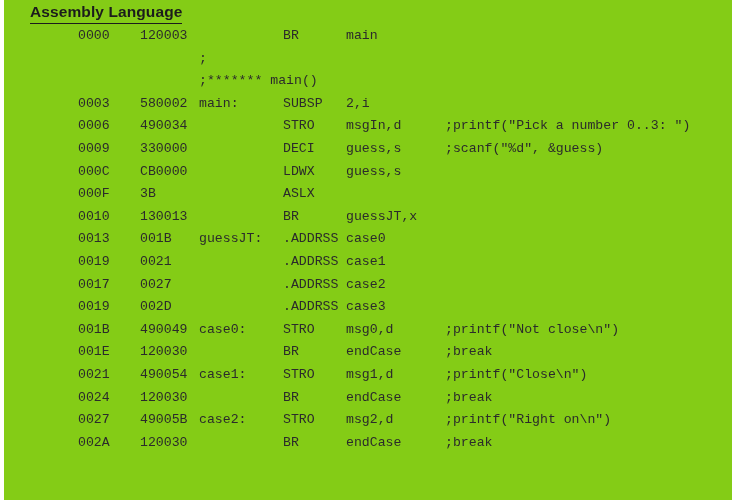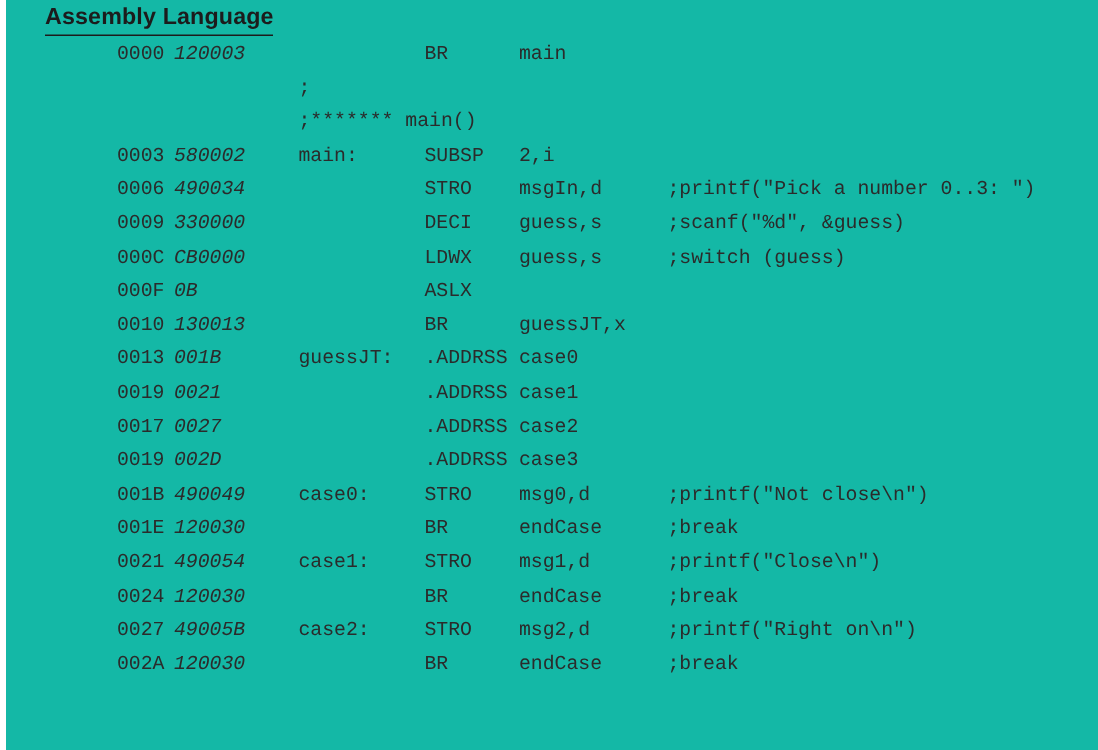--- a/index.html
+++ b/index.html
@@ -9,21 +9,21 @@
     height: 500px;
     overflow: hidden;
     background: #ffffff;
   }
   #listing-panel {
     position: absolute;
     left: 4px;
     top: 0;
     width: 728px;
     height: 500px;
-    background: #14b8a6;
+    background: #84cc16;
   }
   #title-wrap {
     position: absolute;
     left: 26px;
     top: 3px;
   }
   #listing-title {
     font-family: "Liberation Sans", sans-serif;
     font-size: 15.5px;
     font-weight: 700;
@@ -49,21 +49,21 @@
     height: 22.6px;
     line-height: 22.6px;
     white-space: pre;
   }
   .col {
     position: absolute;
     top: 0;
     white-space: pre;
   }
   .c-addr    { left: 26px; }
-  .c-obj     { left: 64px; font-style: italic; }
+  .c-obj     { left: 88px; }
   .c-sym     { left: 147px; }
   .c-mnem    { left: 231px; }
   .c-oprnd   { left: 294px; }
   .c-cmt     { left: 393px; }
 </style>
 </head>
 <body>
 
 <div id="listing-panel">
 
@@ -71,22 +71,22 @@
     <span id="listing-title">Assembly Language</span>
   </div>
 
   <div id="code-block">
       <div class="code-line"><span class="col c-addr">0000</span><span class="col c-obj">120003</span><span class="col c-mnem">BR</span><span class="col c-oprnd">main</span></div>
       <div class="code-line"><span class="col c-sym">;</span></div>
       <div class="code-line"><span class="col c-sym">;******* main()</span></div>
       <div class="code-line"><span class="col c-addr">0003</span><span class="col c-obj">580002</span><span class="col c-sym">main:</span><span class="col c-mnem">SUBSP</span><span class="col c-oprnd">2,i</span></div>
       <div class="code-line"><span class="col c-addr">0006</span><span class="col c-obj">490034</span><span class="col c-mnem">STRO</span><span class="col c-oprnd">msgIn,d</span><span class="col c-cmt">;printf("Pick a number 0..3: ")</span></div>
       <div class="code-line"><span class="col c-addr">0009</span><span class="col c-obj">330000</span><span class="col c-mnem">DECI</span><span class="col c-oprnd">guess,s</span><span class="col c-cmt">;scanf("%d", &amp;guess)</span></div>
-      <div class="code-line"><span class="col c-addr">000C</span><span class="col c-obj">CB0000</span><span class="col c-mnem">LDWX</span><span class="col c-oprnd">guess,s</span><span class="col c-cmt">;switch (guess)</span></div>
-      <div class="code-line"><span class="col c-addr">000F</span><span class="col c-obj">0B</span><span class="col c-mnem">ASLX</span></div>
+      <div class="code-line"><span class="col c-addr">000C</span><span class="col c-obj">CB0000</span><span class="col c-mnem">LDWX</span><span class="col c-oprnd">guess,s</span></div>
+      <div class="code-line"><span class="col c-addr">000F</span><span class="col c-obj">3B</span><span class="col c-mnem">ASLX</span></div>
       <div class="code-line"><span class="col c-addr">0010</span><span class="col c-obj">130013</span><span class="col c-mnem">BR</span><span class="col c-oprnd">guessJT,x</span></div>
       <div class="code-line"><span class="col c-addr">0013</span><span class="col c-obj">001B</span><span class="col c-sym">guessJT:</span><span class="col c-mnem">.ADDRSS</span><span class="col c-oprnd">case0</span></div>
       <div class="code-line"><span class="col c-addr">0019</span><span class="col c-obj">0021</span><span class="col c-mnem">.ADDRSS</span><span class="col c-oprnd">case1</span></div>
       <div class="code-line"><span class="col c-addr">0017</span><span class="col c-obj">0027</span><span class="col c-mnem">.ADDRSS</span><span class="col c-oprnd">case2</span></div>
       <div class="code-line"><span class="col c-addr">0019</span><span class="col c-obj">002D</span><span class="col c-mnem">.ADDRSS</span><span class="col c-oprnd">case3</span></div>
       <div class="code-line"><span class="col c-addr">001B</span><span class="col c-obj">490049</span><span class="col c-sym">case0:</span><span class="col c-mnem">STRO</span><span class="col c-oprnd">msg0,d</span><span class="col c-cmt">;printf("Not close\n")</span></div>
       <div class="code-line"><span class="col c-addr">001E</span><span class="col c-obj">120030</span><span class="col c-mnem">BR</span><span class="col c-oprnd">endCase</span><span class="col c-cmt">;break</span></div>
       <div class="code-line"><span class="col c-addr">0021</span><span class="col c-obj">490054</span><span class="col c-sym">case1:</span><span class="col c-mnem">STRO</span><span class="col c-oprnd">msg1,d</span><span class="col c-cmt">;printf("Close\n")</span></div>
       <div class="code-line"><span class="col c-addr">0024</span><span class="col c-obj">120030</span><span class="col c-mnem">BR</span><span class="col c-oprnd">endCase</span><span class="col c-cmt">;break</span></div>
       <div class="code-line"><span class="col c-addr">0027</span><span class="col c-obj">49005B</span><span class="col c-sym">case2:</span><span class="col c-mnem">STRO</span><span class="col c-oprnd">msg2,d</span><span class="col c-cmt">;printf("Right on\n")</span></div>

